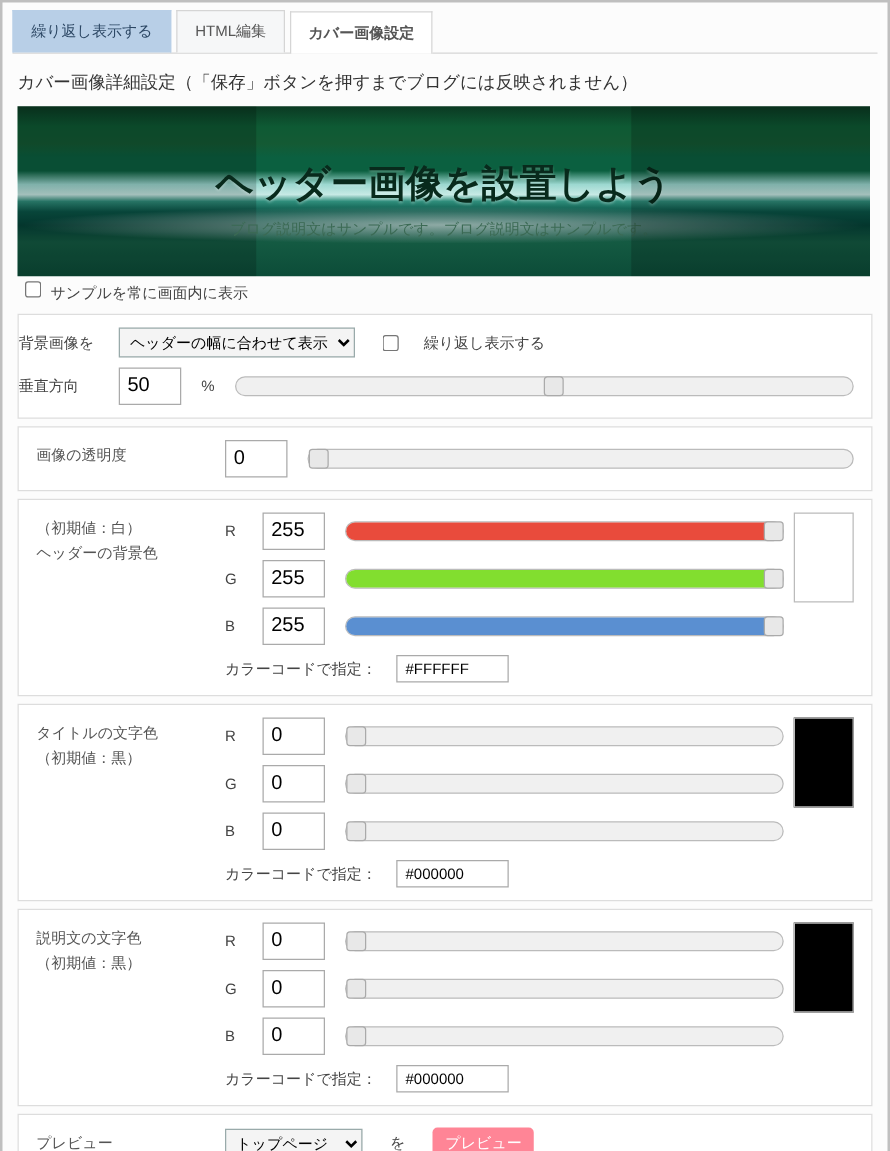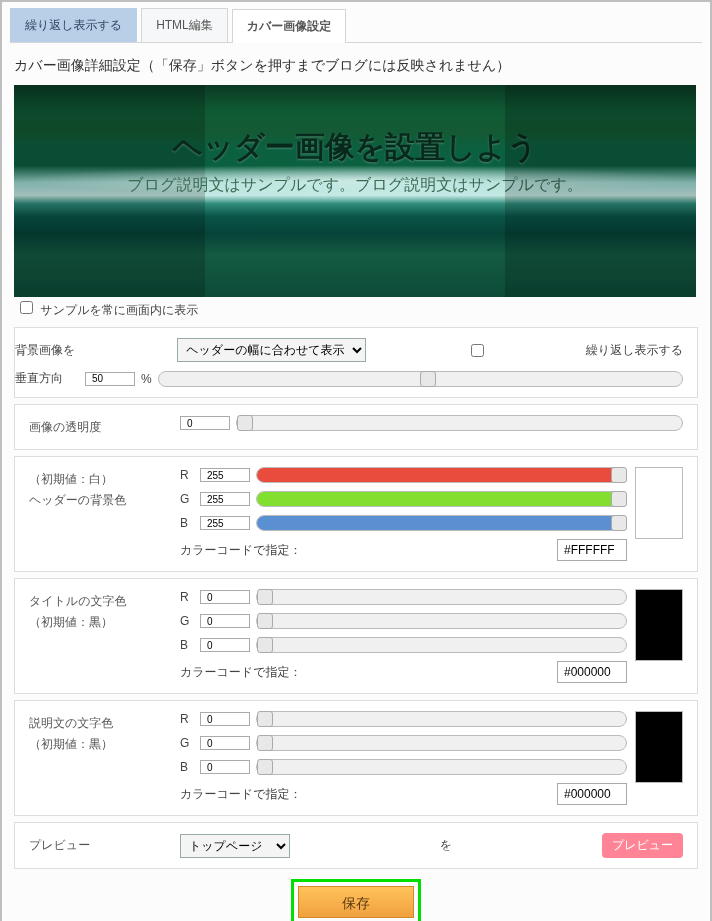--- a/index.html
+++ b/index.html
@@ -40,21 +40,21 @@
   font-weight: bold;
   text-align: right;
 }
 .section-heading {
   margin: 14px 4px 10px 4px;
   font-size: 14px;
   color: #333;
 }
 .cover-preview {
   width: 682px;
-  height: 212px;
+  height: 136px;
   margin: 4px 4px;
   position: relative;
   overflow: hidden;
   background: linear-gradient(to bottom,
     #0b3a23 0%, #0e5a34 12%, #145a34 22%,
     #0b6040 30%, #0b6040 38%,
     #9cd8d0 46%, #c7eae5 52%,
     #2f8d7b 56%, #0a5547 62%,
     #054338 70%, #145a42 80%, #0c4c38 100%);
 }
@@ -74,21 +74,21 @@
   text-align: center;
   font-size: 30px;
   font-weight: bold;
   color: #082a1c;
   text-shadow: 0 1px 2px rgba(255,255,255,0.25);
 }
 .cover-sub {
   position: absolute;
   left: 0; right: 0; top: 90px;
   text-align: center;
-  font-size: 16px;
+  font-size: 12px;
   color: #3b6a54;
 }
 .mist {
   position:absolute;
   left:0; width:100%;
   height:30px;
   top:80px;
   background: radial-gradient(ellipse at center, rgba(255,255,255,0.55) 0%, rgba(255,255,255,0) 70%);
 }
 .sample-check { margin: 4px 4px 8px 4px; font-size: 12px; }
@@ -104,30 +104,30 @@
   padding: 12px 14px;
   font-size: 12px;
   color: #555;
   line-height: 1.7;
 }
 .setting-body {
   flex: 1;
   padding: 10px 14px 10px 0;
   font-size: 12px;
 }
-.line { display: flex; align-items: center; margin-bottom: 8px; gap: 6px; justify-content: space-between; }
+.line { display: flex; align-items: center; margin-bottom: 8px; gap: 16px; }
 .line:last-child { margin-bottom: 0; }
 .line-label { width: 64px; }
 .rgb-label { width: 14px; }
 .num-input {
   width: 50px;
-  height: 14px;
+  height: 30px;
   border: 1px solid #aaa;
   padding: 2px 6px;
-  font-size: 10px;
+  font-size: 16px;
 }
 .select {
   height: 24px;
   border: 1px solid #9aa;
   background: #f4f4f4;
   font-size: 12px;
   padding: 2px 4px;
 }
 .slider-track {
   flex: 1;
@@ -152,21 +152,21 @@
 }
 .chk { margin-right: 4px; margin-left: 6px; }
 .swatch {
   width: 48px; height: 72px;
   border: 1px solid #bbb;
   margin-left: 8px;
 }
 .rgb-block { display: flex; align-items: flex-start; }
 .rgb-left { flex: 1; }
 .colorcode-input {
-  width: 70px;
+  width: 90px;
   height: 22px;
   border: 1px solid #aaa;
   padding: 2px 6px;
   font-size: 12px;
 }
 .preview-btn {
   display: inline-block;
   background: #ff8596;
   color: #fff;
   padding: 4px 10px;

